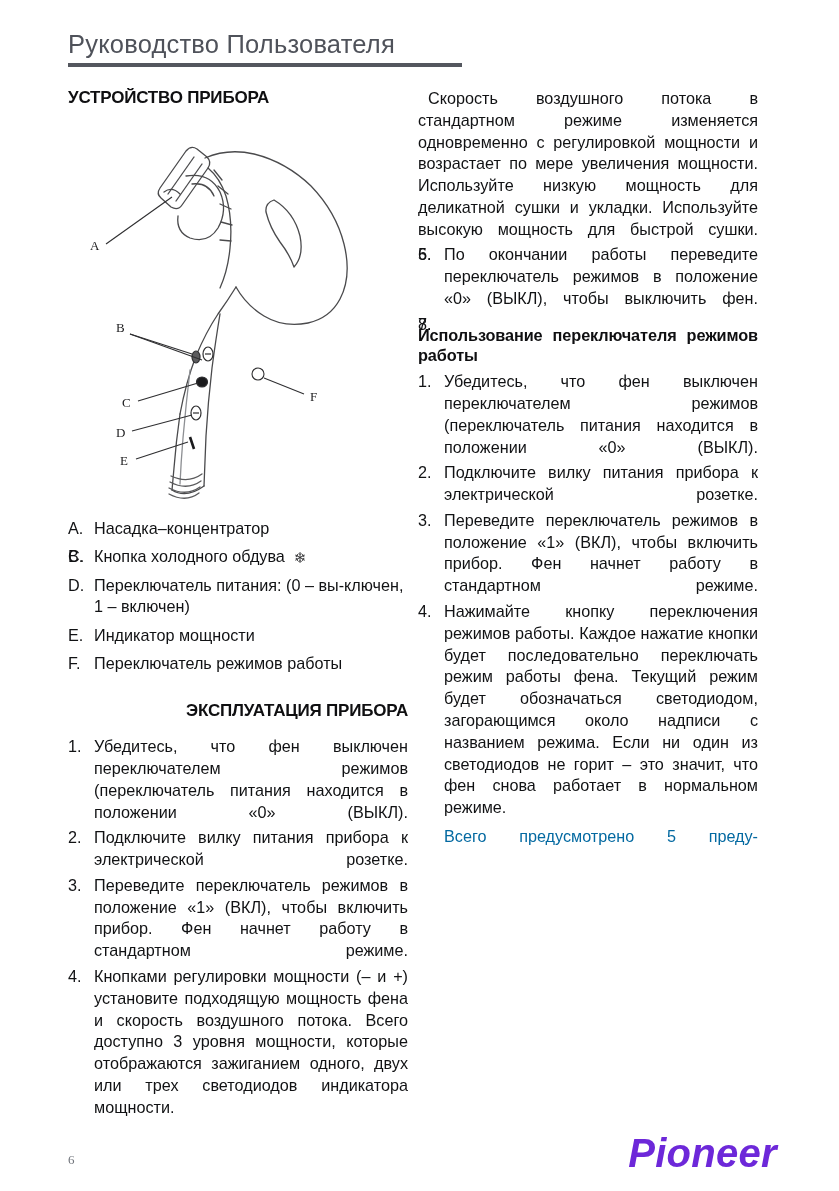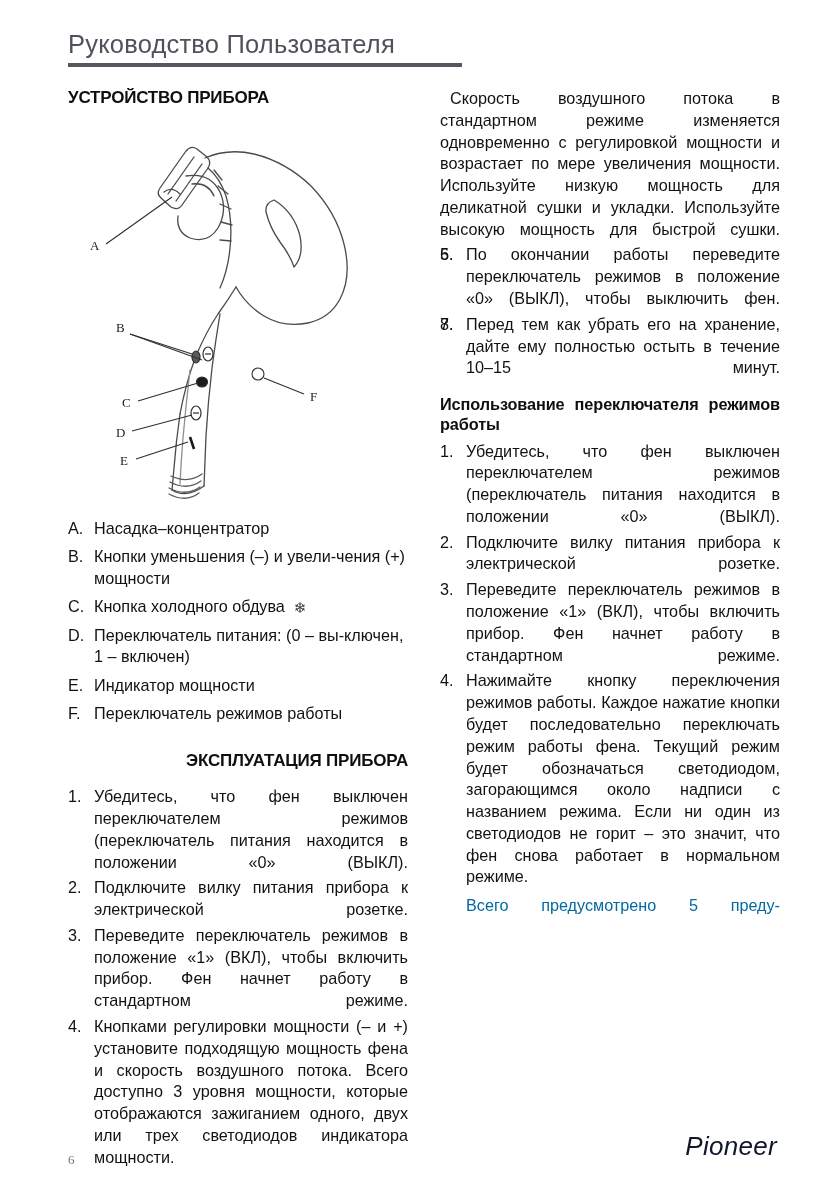--- a/index.html
+++ b/index.html
@@ -42,21 +42,21 @@
     background: #54575e;
   }
 
   
   .col {
     position: absolute;
     top: 88px;
     width: 340px;
   }
   .col-left  { left: 68px; }
-  .col-right { left: 440px; }
+  .col-right { left: 418px; }
 
   
   .sec-head {
     font-size: 17px;
     font-weight: 800;
     color: #0f0f11;
     letter-spacing: -0.2px;
     line-height: 1.15;
     margin: 0 0 16px 0;
   }
@@ -161,23 +161,23 @@
     font-family: "Liberation Serif", serif;
     font-size: 13px;
     color: #6f737a;
   }
   .footer-brand {
     position: absolute;
     right: 62px;
     top: 1131px;
     font-family: "Liberation Sans", sans-serif;
     font-style: italic;
-    font-weight: 400;
-    font-size: 26px;
-    color: #0f172a;
+    font-weight: 700;
+    font-size: 40px;
+    color: #6d28d9;
     letter-spacing: 0.3px;
   }
 </style>
 </head>
 <body>
 
 <div class="page">
 
   <div class="header">
     <div class="header-title">Руководство Пользователя</div>
@@ -271,21 +271,21 @@
 
         <circle cx="190" cy="250" r="6" fill="none" stroke="#2e2e30" stroke-width="1.1"></circle>
       </svg>
     </div>
 
     <ul class="legend">
       <li>
         <span class="mark">A.</span><span>Насадка–концентратор</span>
       </li>
       <li>
-        <span class="mark">B.</span><span>Кнопки уменьшения (–) и увели-чения (+) мощности</span>
+        <span class="mark">B.</span>
       </li>
       <li>
         <span class="mark">C.</span><span>Кнопка холодного обдува</span><span class="snow">❄</span>
       </li>
       <li>
         <span class="mark">D.</span><span>Переключатель питания: (0 – вы-ключен, 1 – включен)</span>
       </li>
       <li>
         <span class="mark">E.</span><span>Индикатор мощности</span>
       </li>
@@ -320,21 +320,21 @@
       <li>
         <span class="num">5.</span>
       </li>
       <li>
         <span class="num">6.</span><span>По окончании работы переведите переключатель режимов в положение «0» (ВЫКЛ), чтобы выключить фен.</span>
       </li>
       <li class="ragged">
         <span class="num">7.</span>
       </li>
       <li>
-        <span class="num">8.</span><span>Перед тем как убрать его на хранение, дайте ему полностью остыть в течение 10–15 минут.</span>
+        <span class="num">8.</span>
       </li>
     </ol>
 
     <h3 class="sub-head gap-before">Использование переключателя режимов работы</h3>
 
     <ol class="numlist">
       <li>
         <span class="num">1.</span><span>Убедитесь, что фен выключен переключателем режимов (переключатель питания находится в положении «0» (ВЫКЛ).</span>
       </li>
       <li>

